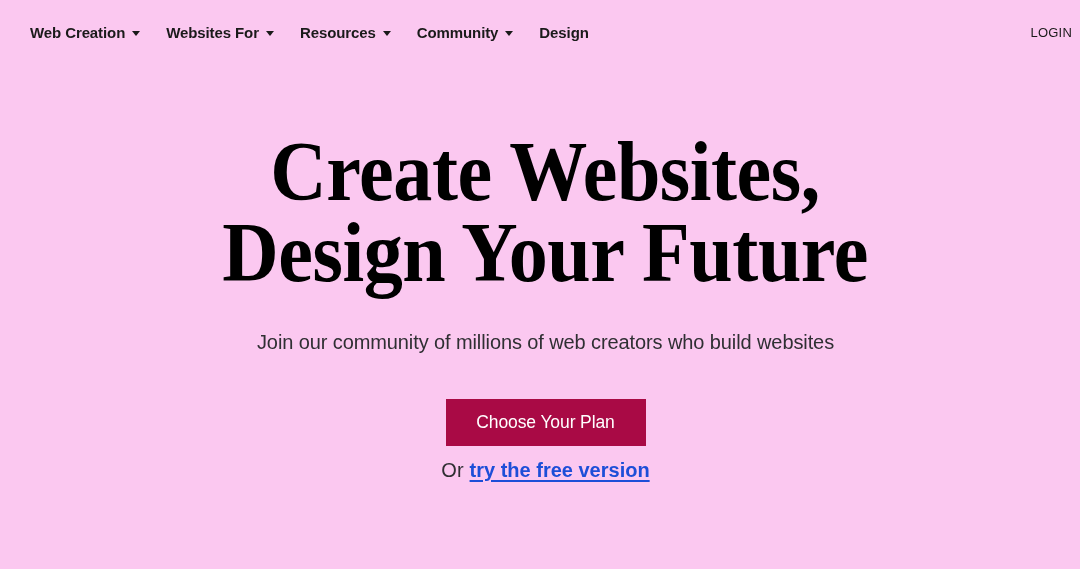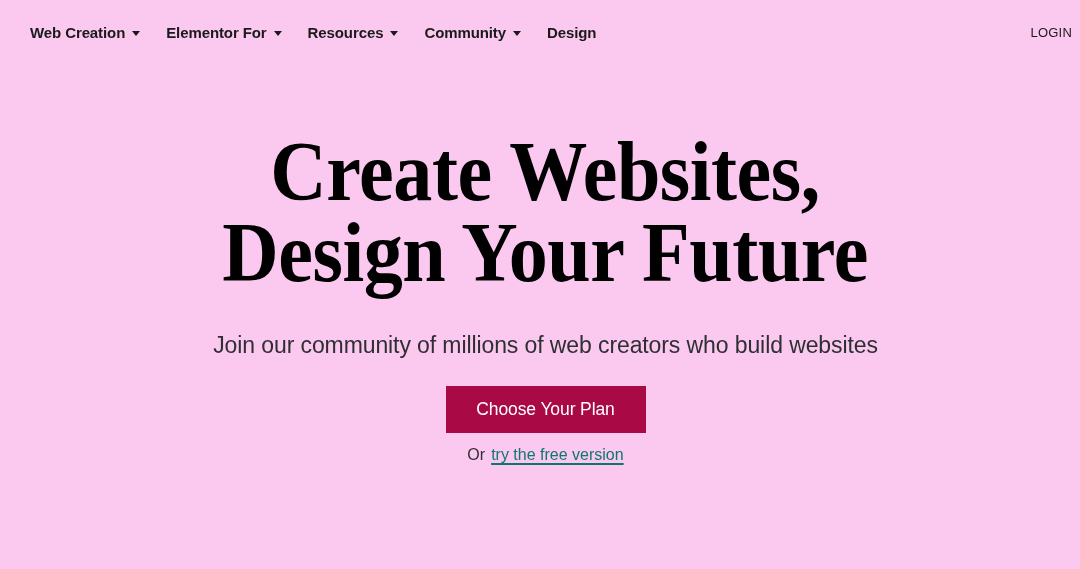--- a/index.html
+++ b/index.html
@@ -95,30 +95,30 @@
     color:#000000;
     letter-spacing:-0.5px;
     transform:scaleX(0.93);
   }
 
   .headline-line { display:block; white-space:nowrap; }
 
   .subtitle {
     margin-top:33px;
     text-align:left;
-    font-size:23px;
+    font-size:20px;
     line-height:1.68;
     color:#2f2f33;
     letter-spacing:-0.1px;
   }
 
   .subtitle-line { display:block; white-space:nowrap; }
 
   .cta-button {
-    margin-top:21px;
+    margin-top:39px;
     width:200px;
     height:47px;
     background:#a90a45;
     color:#ffffff;
     border:none;
     border-radius:0;
     font-family:"Liberation Sans", sans-serif;
     font-size:17.5px;
     font-weight:400;
     letter-spacing:-0.1px;
@@ -127,30 +127,30 @@
     align-items:center;
     justify-content:center;
     line-height:1;
   }
 
   .free-row {
     margin-top:14px;
     display:flex;
     align-items:baseline;
     gap:6px;
-    font-size:16px;
+    font-size:20px;
     color:#1a1a1a;
     line-height:1;
   }
 
   .free-or { font-weight:400; color:#2f2f33; }
 
   .free-link {
-    font-weight:400;
-    color:#0f766e;
+    font-weight:700;
+    color:#1d4ed8;
     text-decoration:underline;
     text-underline-offset:3px;
     text-decoration-thickness:1.5px;
     cursor:pointer;
   }
 </style>
 </head>
 <body>
 
 <div class="page">
@@ -158,21 +158,21 @@
   <nav class="navbar">
 
     <div class="nav-left">
 
       <div class="nav-item">
         <span>Web Creation</span>
         <span class="caret"></span>
       </div>
 
       <div class="nav-item">
-        <span>Elementor For</span>
+        <span>Websites For</span>
         <span class="caret"></span>
       </div>
 
       <div class="nav-item">
         <span>Resources</span>
         <span class="caret"></span>
       </div>
 
       <div class="nav-item">
         <span>Community</span>

